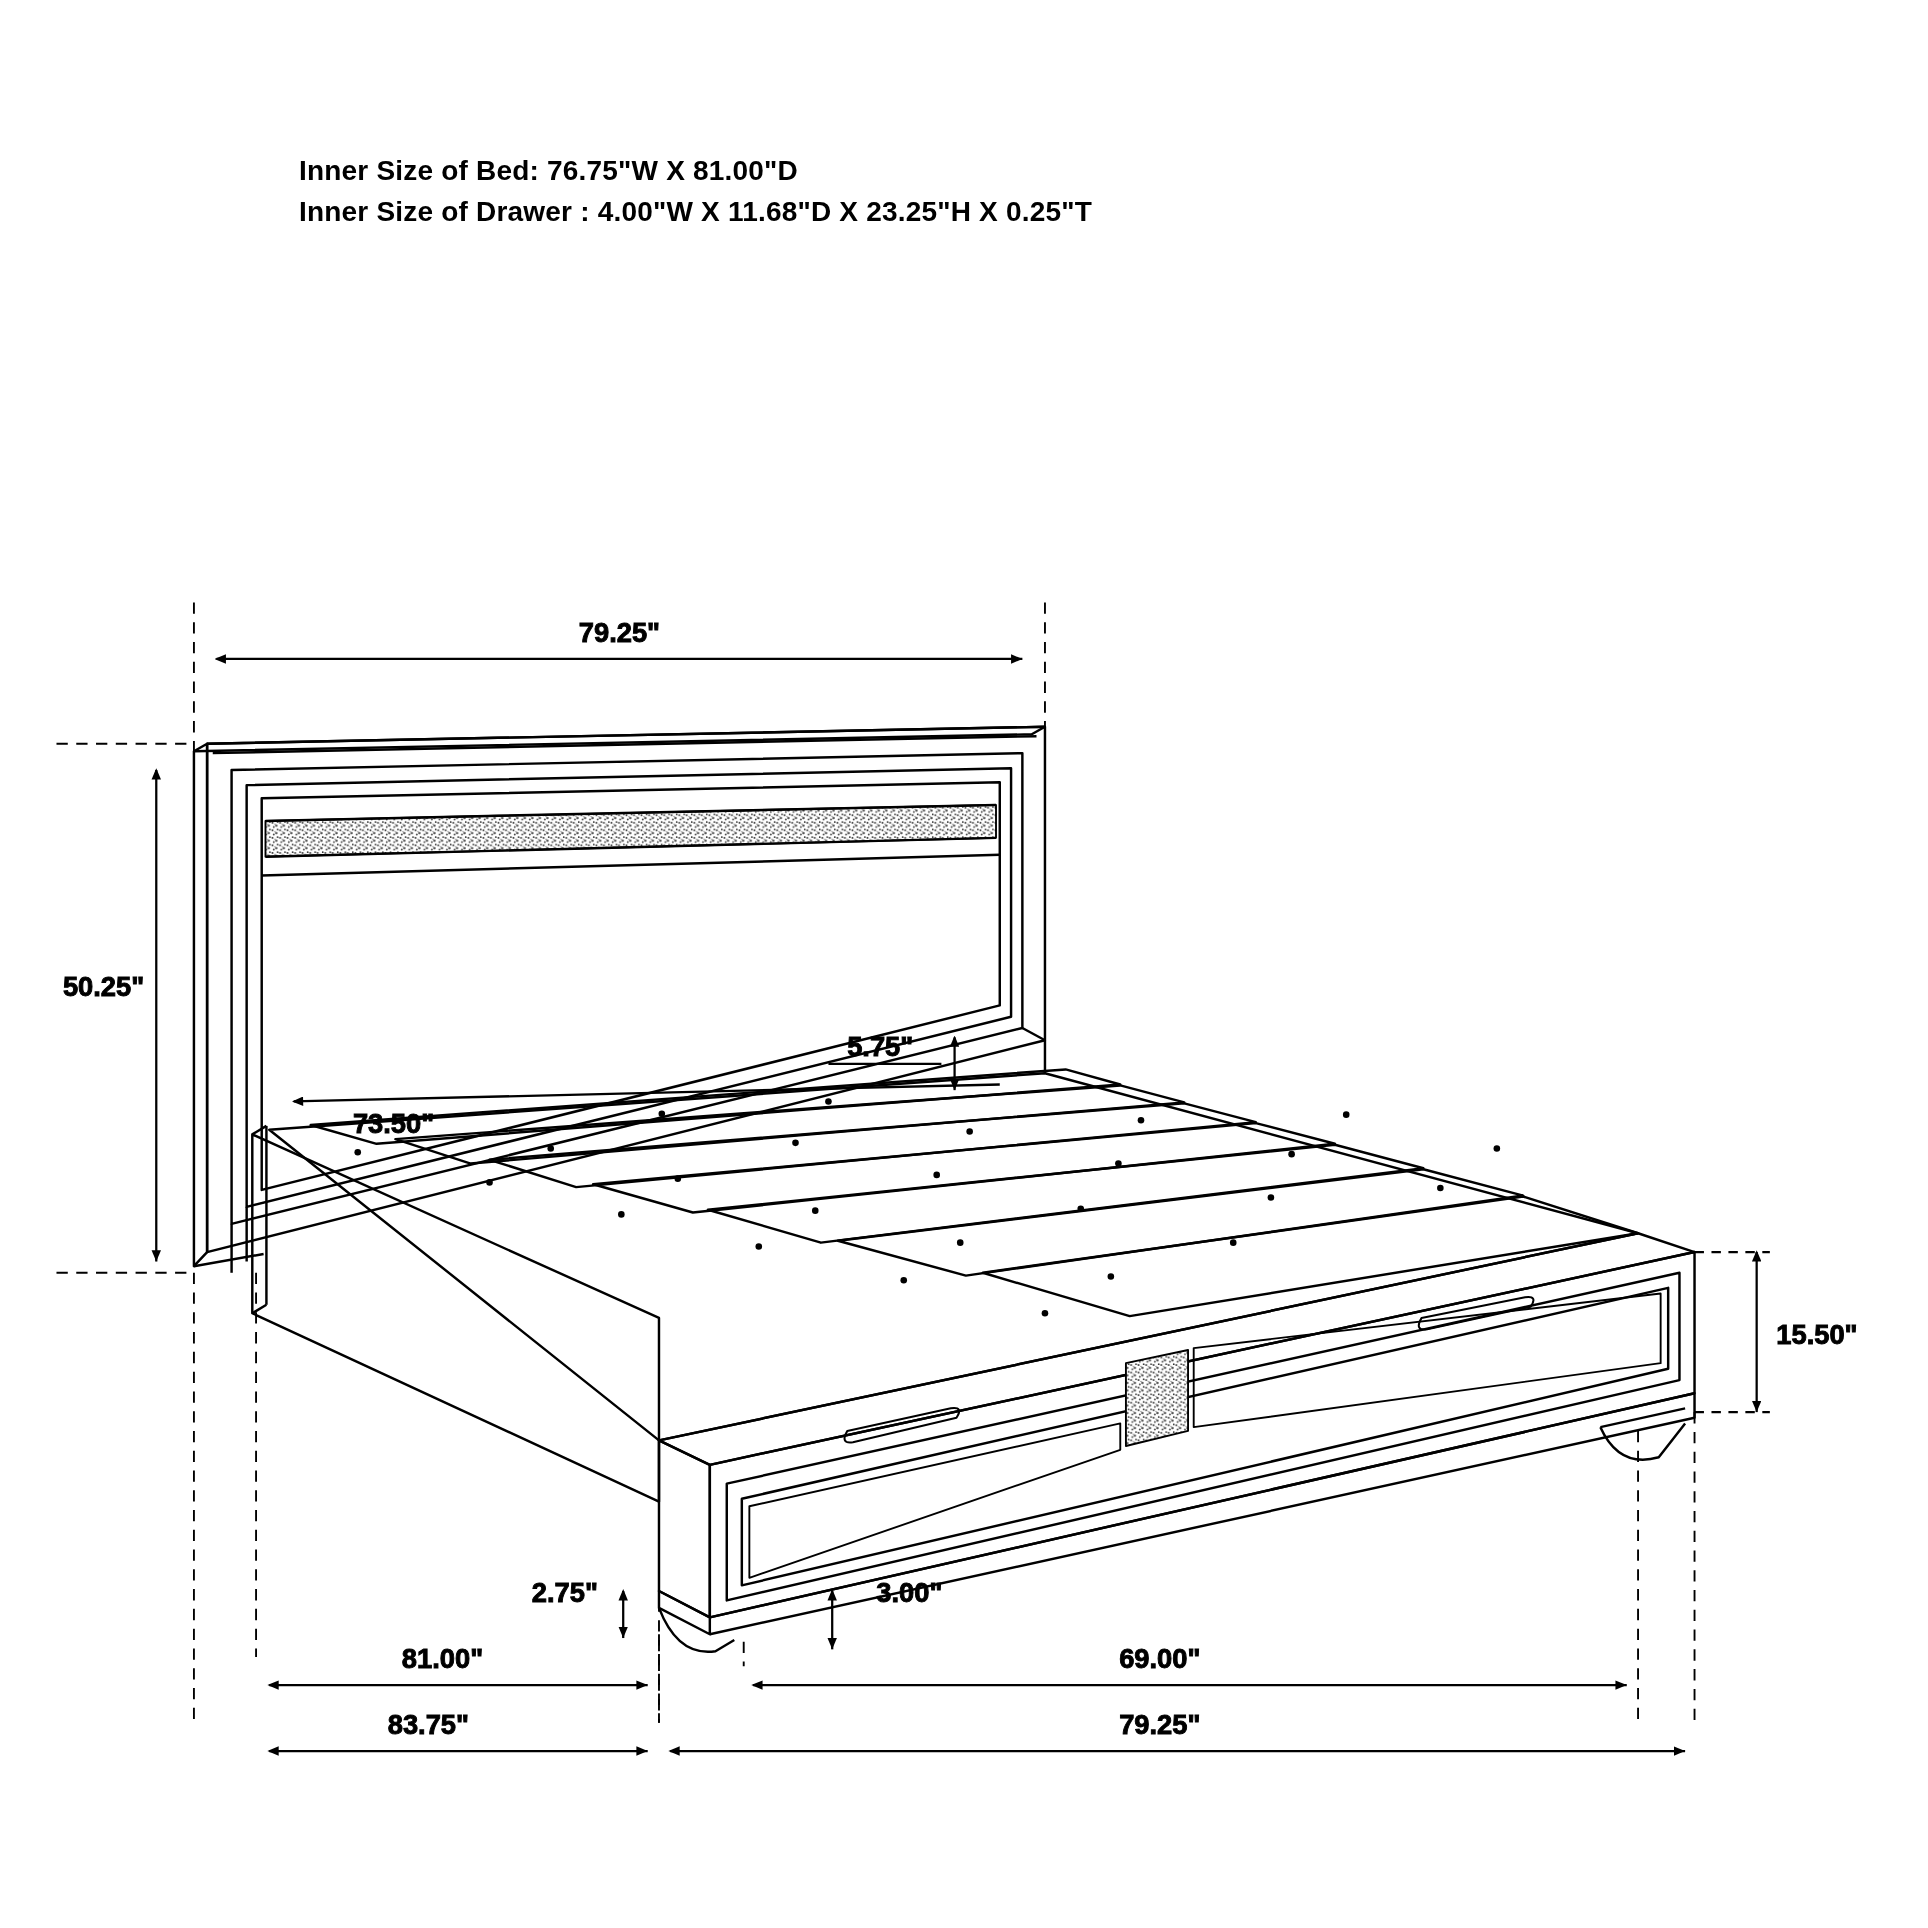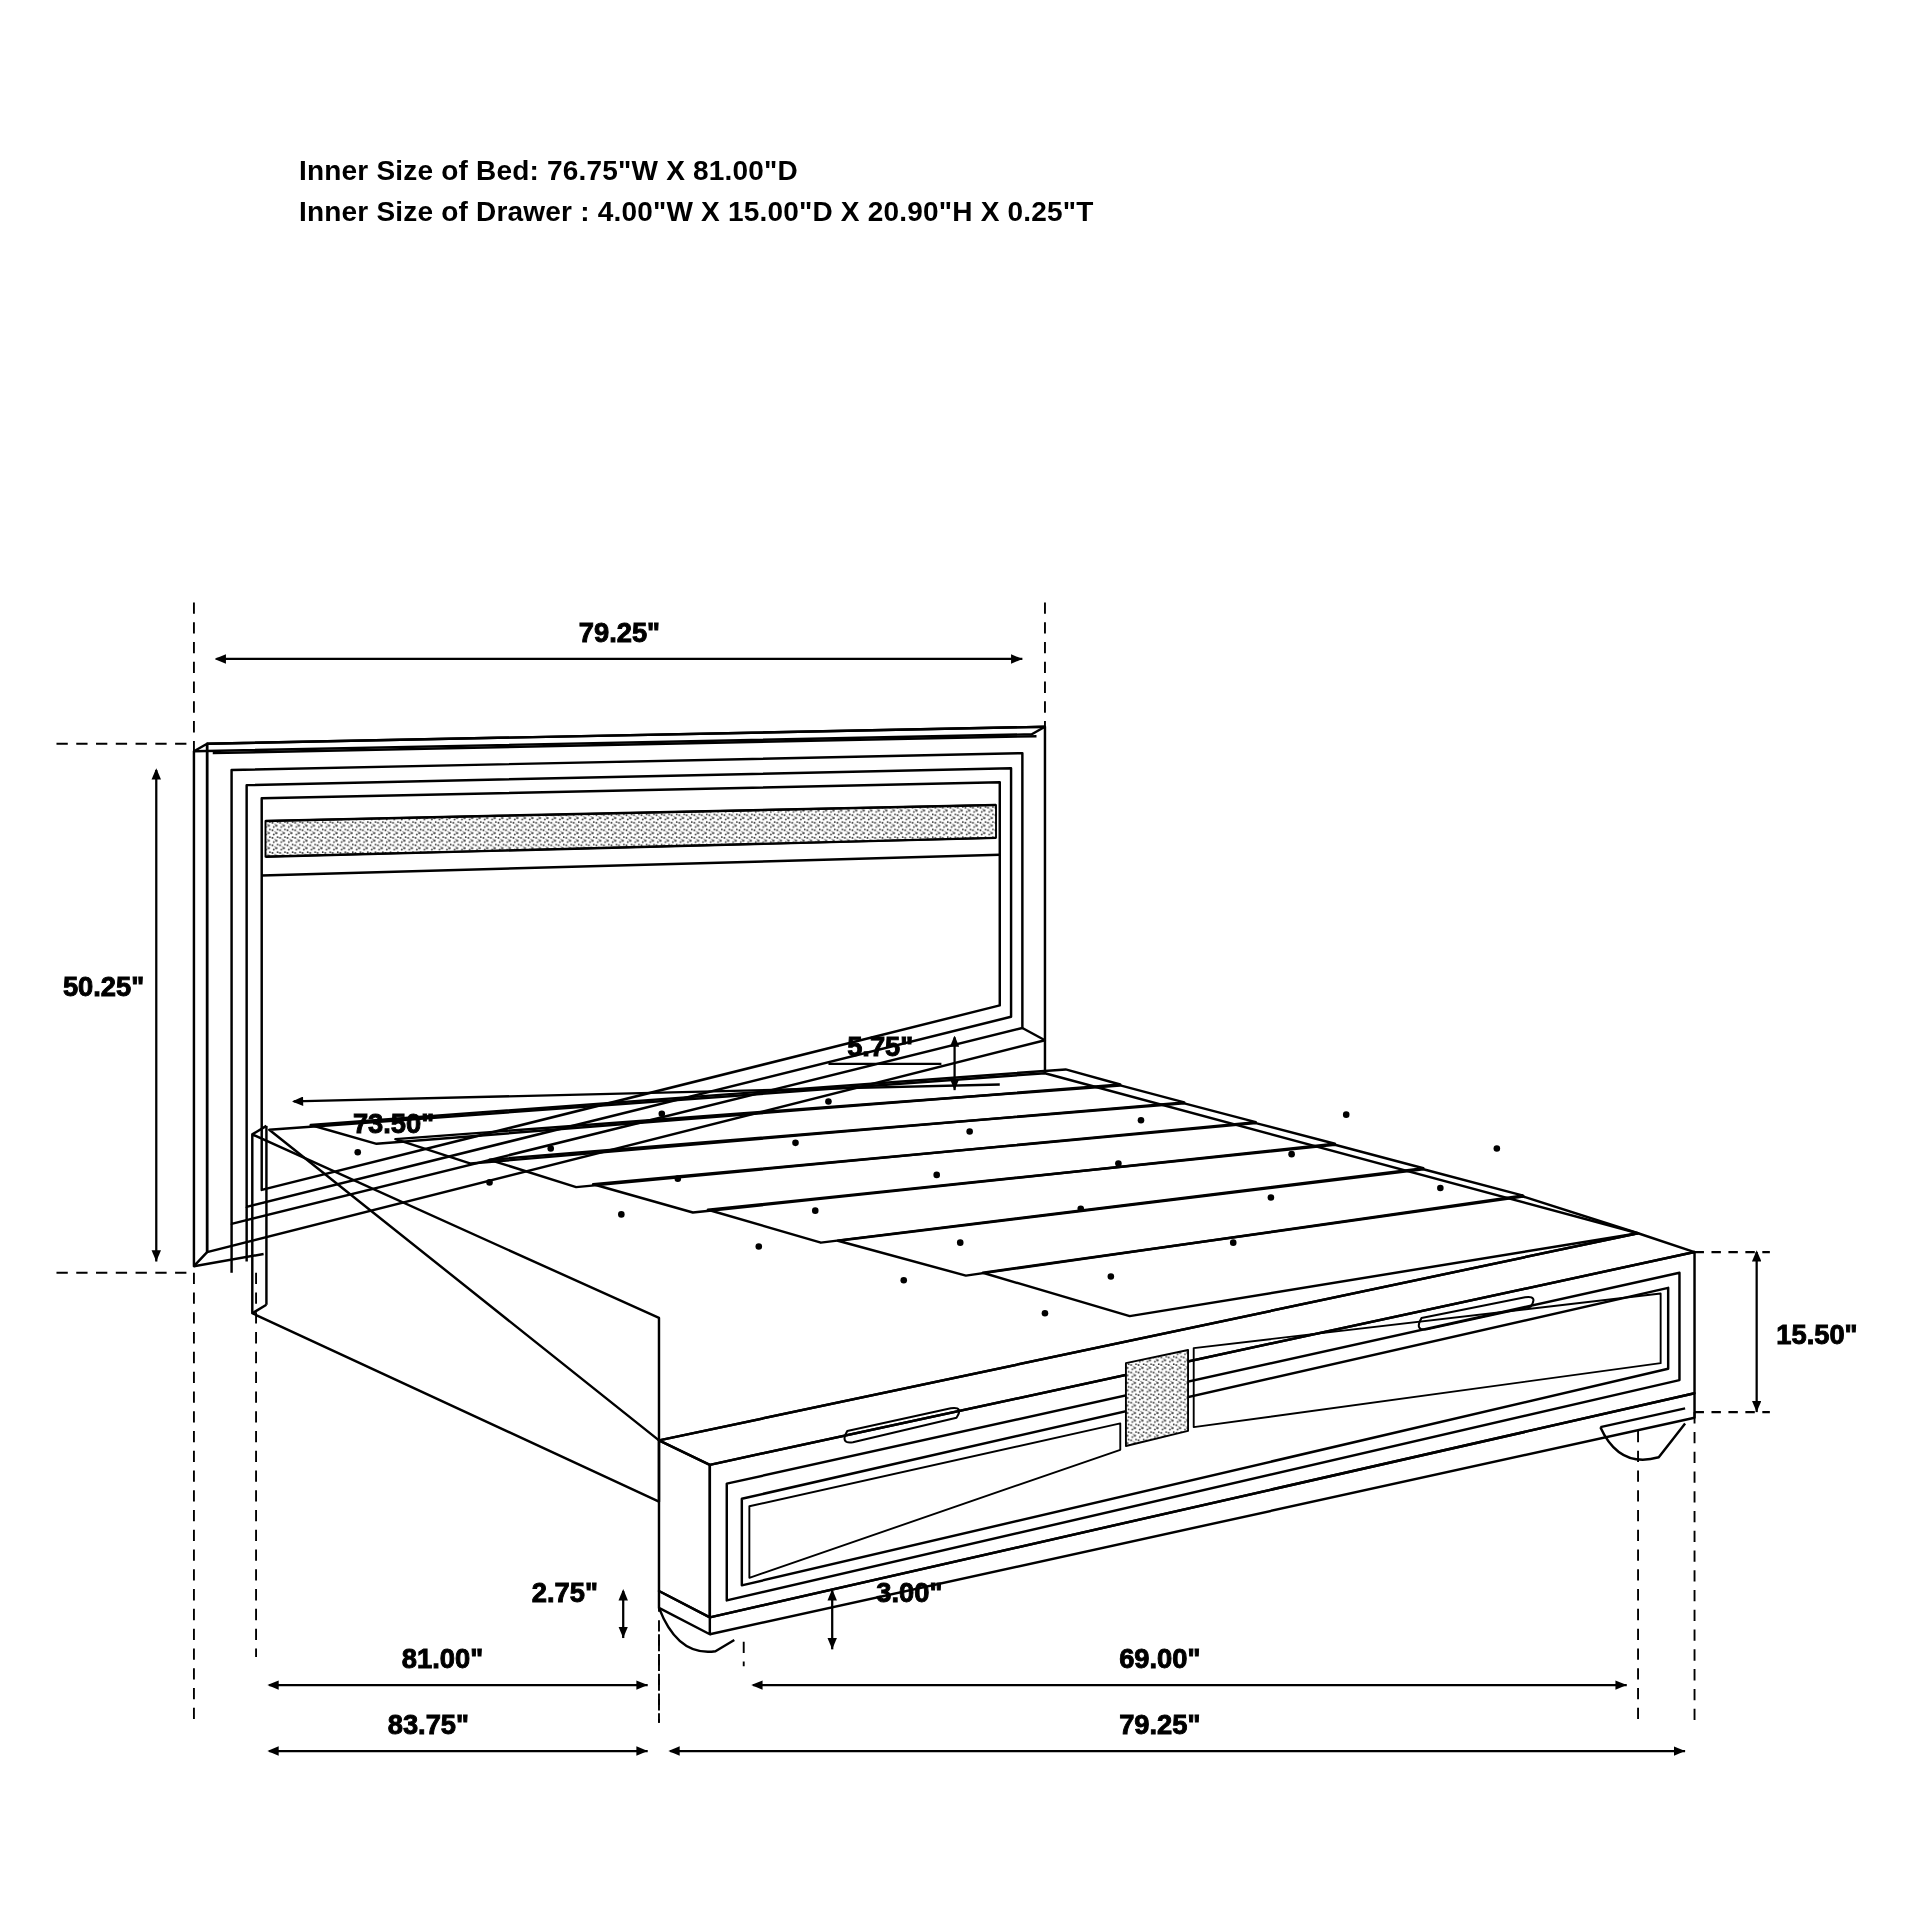--- a/index.html
+++ b/index.html
@@ -49,21 +49,21 @@
     fill: #000000;
   }
 </style>
 </head>
 <body>
 
 <div id="diagram-root">
 
   <div class="note-block">
     <span class="note-line">Inner Size of Bed: 76.75"W X 81.00"D</span>
-    <span class="note-line">Inner Size of Drawer : 4.00"W X 15.00"D X 20.90"H X 0.25"T</span>
+    <span class="note-line">Inner Size of Drawer : 4.00"W X 11.68"D X 23.25"H X 0.25"T</span>
   </div>
 
   <svg id="drawing" viewBox="0 0 2048 2048">
     <defs>
       <marker id="arrEnd" markerWidth="14" markerHeight="14" refX="12" refY="5" orient="auto" markerUnits="userSpaceOnUse">
         <path d="M0,0 L12,5 L0,10 z" fill="#000"></path>
       </marker>
       <marker id="arrStart" markerWidth="14" markerHeight="14" refX="2" refY="5" orient="auto" markerUnits="userSpaceOnUse">
         <path d="M12,0 L0,5 L12,10 z" fill="#000"></path>
       </marker>

